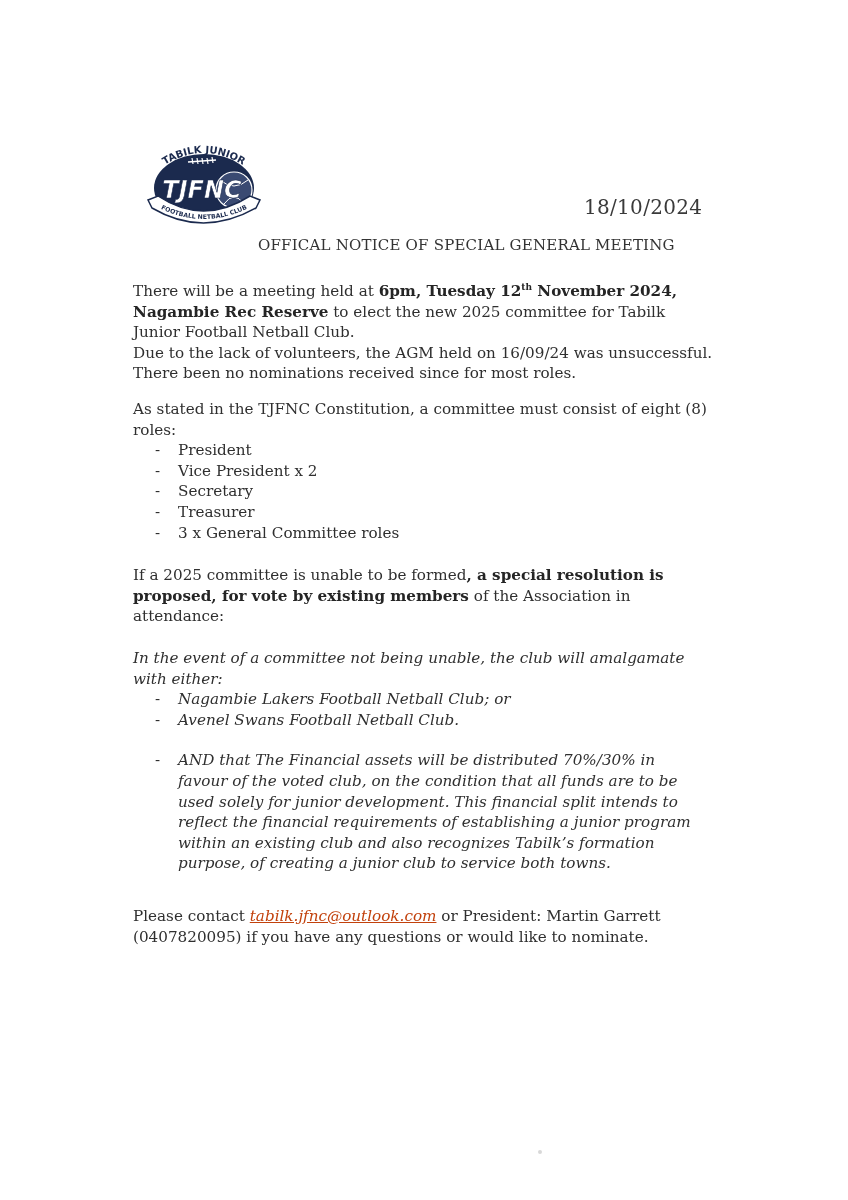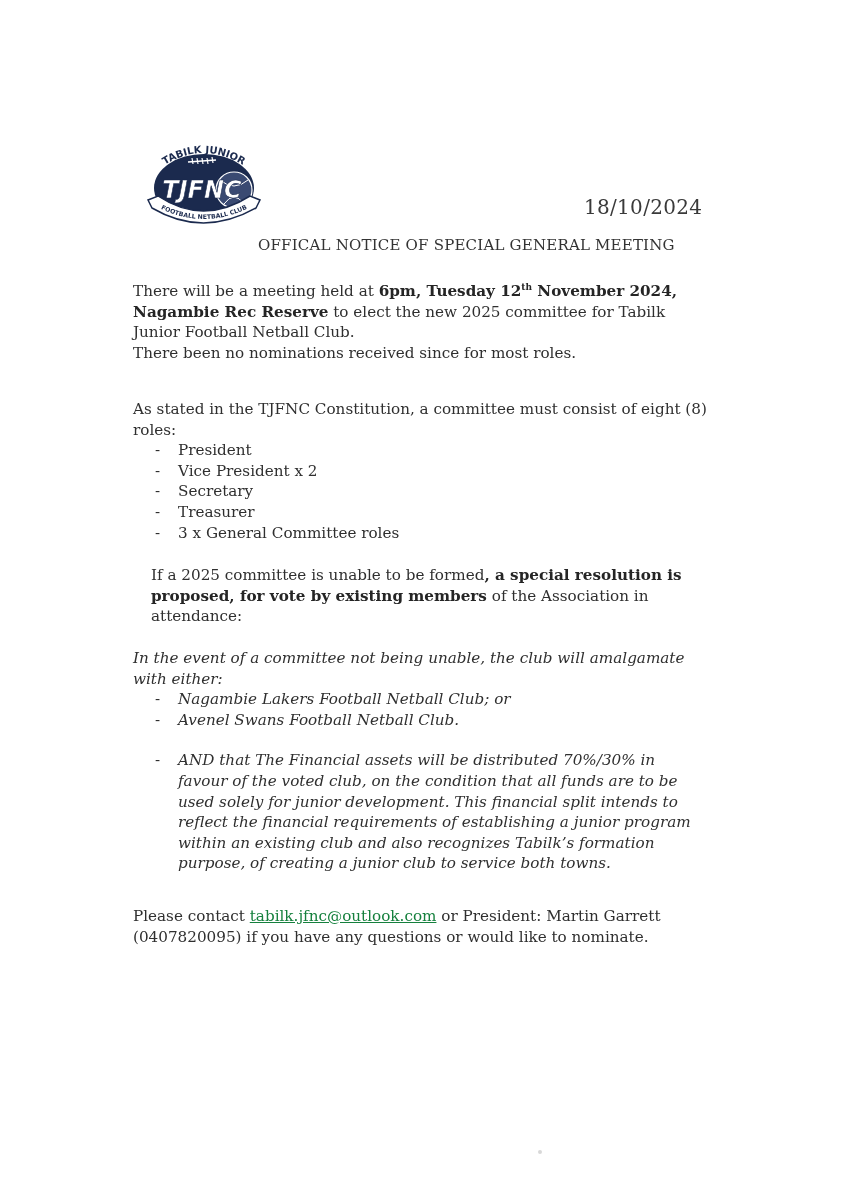--- a/index.html
+++ b/index.html
@@ -12,21 +12,21 @@
   .logo { position: absolute; left: 138px; top: 134px; width: 130px; height: 100px; }
   .date { position: absolute; left: 584px; top: 195px; font-size: 20px; color: #3a3a3a; letter-spacing: 0.3px; }
   .title { position: absolute; left: 226px; top: 236px; font-size: 15px; color: #333; letter-spacing: 0.2px; margin-left: 32px; }
   .block { position: absolute; left: 133px; width: 580px; font-size: 15.2px; line-height: 20.6px; color: #2f2f2f; }
   .block p { margin: 0; }
   b { color: #252525; text-align: center; }
   .list { margin: 0; padding: 0; list-style: none; }
   .list li { position: relative; padding-left: 45px; }
   .list li .dash { position: absolute; left: 22px; }
   .italic { font-style: italic; }
-  .email { color: #15803d; text-decoration: underline; }
+  .email { color: #c2410c; text-decoration: underline; font-style: italic; }
   .speck { position: absolute; width: 4px; height: 4px; border-radius: 2px; background: #d8d8d8; }
 </style>
 </head>
 <body>
 
 <div class="page">
 
   <svg class="logo" viewBox="0 0 130 100">
     <defs>
       <path id="arcTop" d="M22,34 Q65,4 110,34"></path>
@@ -48,35 +48,36 @@
   </svg>
 
   <div class="date">18/10/2024</div>
   <div class="title">OFFICAL NOTICE OF SPECIAL GENERAL MEETING</div>
 
   <div class="block" style="top:277px;">
     <p>
       <span>There will be a meeting held at </span><b><span>6pm, Tuesday 12</span><sup style="font-size:9px;">th</sup><span> November 2024,</span></b><br>
       <b>Nagambie Rec Reserve</b><span> to elect the new 2025 committee for Tabilk Junior Football Netball Club.</span>
     </p>
+    <p>Due to the lack of volunteers, the AGM held on 16/09/24 was unsuccessful.</p>
     <p>There been no nominations received since for most roles.</p>
   </div>
 
   <div class="block" style="top:399px;">
     <p>As stated in the TJFNC Constitution, a committee must consist of eight (8) roles:</p>
     <ul class="list">
       <li><span class="dash">-</span><span>President</span></li>
       <li><span class="dash">-</span><span>Vice President x 2</span></li>
       <li><span class="dash">-</span><span>Secretary</span></li>
       <li><span class="dash">-</span><span>Treasurer</span></li>
       <li><span class="dash">-</span><span>3 x General Committee roles</span></li>
     </ul>
   </div>
 
-  <div class="block" style="top:565px;margin-left:18px;">
+  <div class="block" style="top:565px;">
     <p><span>If a 2025 committee is unable to be formed</span><b>, a special resolution is proposed, for vote by existing members</b><span> of the Association in attendance:</span></p>
   </div>
 
   <div class="block italic" style="top:648px;">
     <p>In the event of a committee not being unable, the club will amalgamate with either:</p>
     <ul class="list">
       <li><span class="dash" style="font-style:normal;">-</span><span>Nagambie Lakers Football Netball Club; or</span></li>
       <li><span class="dash" style="font-style:normal;">-</span><span>Avenel Swans Football Netball Club.</span></li>
     </ul>
     <ul class="list" style="margin-top:20px;">

